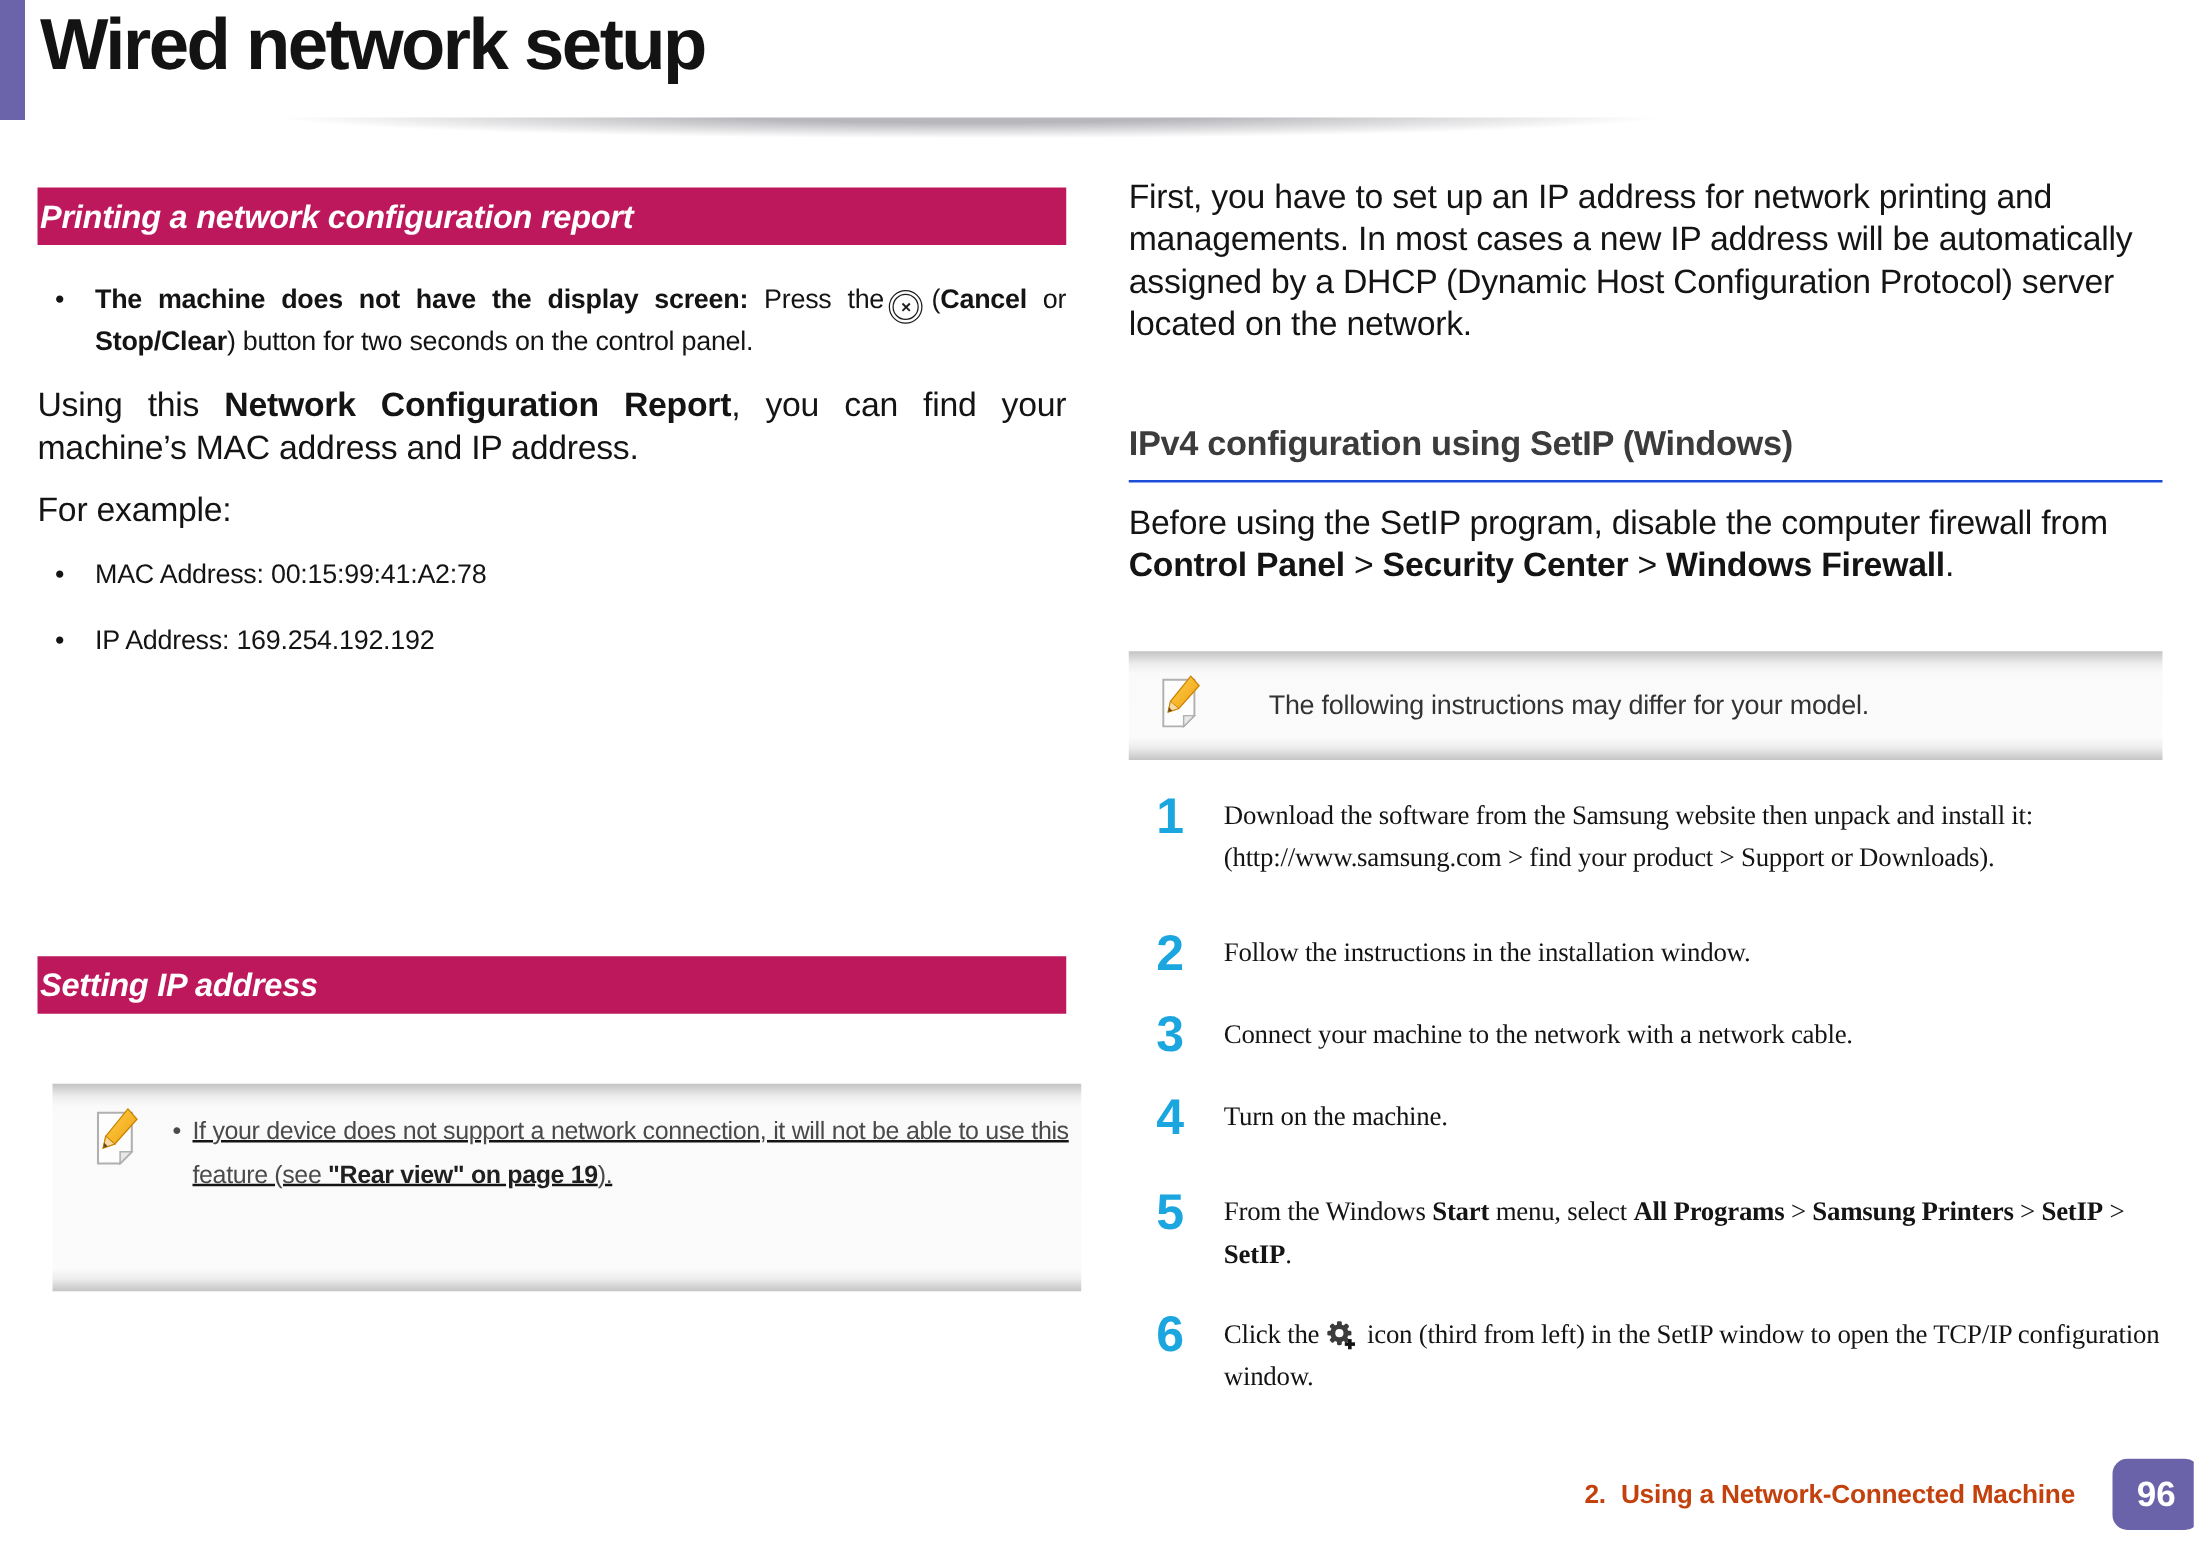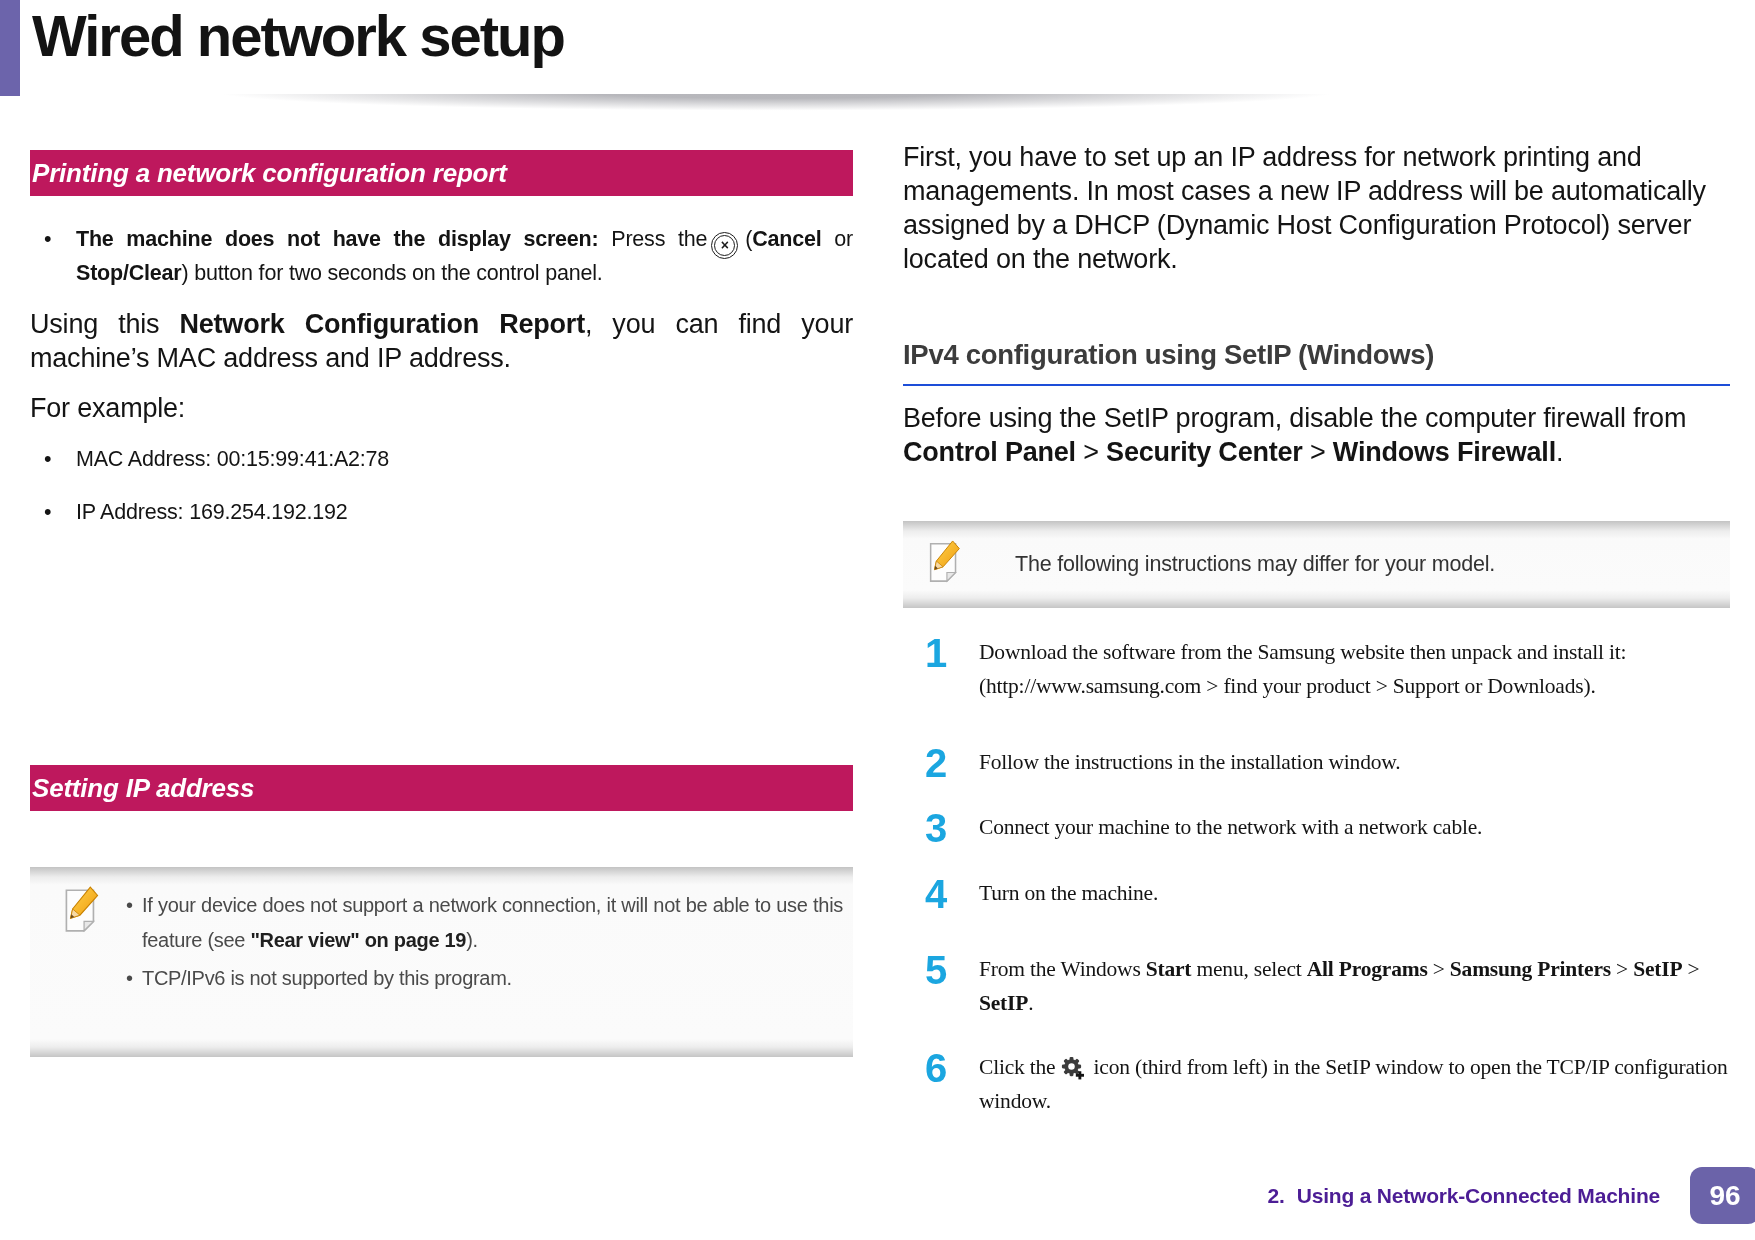--- a/index.html
+++ b/index.html
@@ -61,21 +61,21 @@
   }
   .cancel-icon::before{content:"×";font-size:14px;font-weight:bold;line-height:1;color:#1c1c1c;}
 
   
   .note-box{
     position:relative;box-sizing:border-box;width:100%;
     background:linear-gradient(to bottom,
       #c3c3c3 0px,#ededed 10px,#fafafa 18px,
       #fbfbfb calc(100% - 18px),#ededed calc(100% - 10px),#c5c5c5 100%);
   }
-  .note-box.left-note{position:absolute;top:717px;left:0;height:190px;}
+  .note-box.left-note{position:absolute;top:717px;left:12px;height:166px;text-decoration:underline;}
   .note-icon{position:absolute;display:block;}
   .left-note .note-icon{left:28px;top:17px;width:48px;height:52px;}
   .note-items{padding:21px 10px 0 96px;}
   .note-li{
     position:relative;padding-left:16px;color:#4a4a4a;
     font-size:20px;line-height:35px;letter-spacing:-.3px;text-align:justify;
   }
   .note-li + .note-li{margin-top:3px;}
   .note-li::before{content:"•";position:absolute;left:0;top:0;color:#4a4a4a;}
 
@@ -106,21 +106,21 @@
   .step.s2{margin-bottom:25px;}
   .step.s3{margin-bottom:26px;}
   .step.s4{margin-bottom:36px;}
   .step.s5{margin-bottom:28px;}
 
   .gear-icon-svg{vertical-align:-6px;margin:0 4px;}
 
   
   .footer-chapter{
     position:absolute;top:1184px;right:95px;white-space:nowrap;
-    color:#4c1d95;font-size:21px;font-weight:bold;letter-spacing:-.2px;
+    color:#c2410c;font-size:21px;font-weight:bold;letter-spacing:-.2px;
   }
   .footer-chapter .sec-no{margin-right:12px;}
   .page-num-box{
     position:absolute;left:1690px;top:1167px;width:70px;height:57px;
     background:#6b63a9;border-radius:12px;
     display:flex;align-items:center;justify-content:center;
     color:#ffffff;font-size:28px;font-weight:bold;
   }
 </style>
 </head>
@@ -157,21 +157,20 @@
         </defs>
         <path d="M8 6h26v30l-9 9H8z" fill="#fdfdfd" stroke="#b0b0b0" stroke-width="1.6"></path>
         <path d="M34 36l-9 9v-9z" fill="#e8e8e8" stroke="#b0b0b0" stroke-width="1.2"></path>
         <path d="M31 3l7 8-17 19-9 3 2-9z" fill="url(#pg)" stroke="#c98200" stroke-width="1"></path>
         <path d="M14 24l-2 9 9-3z" fill="#f7d9a4" stroke="#c98200" stroke-width="0.8"></path>
         <path d="M12 33l3.5-1.2L12.8 29z" fill="#6b4a1e"></path>
       </svg>
     </span>
     <div class="note-items">
       <div class="note-li"><span>If your device does not support a network connection, it will not be able to use this feature (see </span><span class="xref">"Rear view" on page 19</span><span>).</span></div>
-      <div class="note-li"><span>TCP/IPv6 is not supported by this program.</span></div>
     </div>
   </div>
 
 </div>
 
 <div class="col-right">
 
   <p class="para nojust">First, you have to set up an IP address for network printing and managements. In most cases a new IP address will be automatically assigned by a DHCP (Dynamic Host Configuration Protocol) server located on the network.</p>
 
   <h2 class="h2">IPv4 configuration using SetIP (Windows)</h2>

